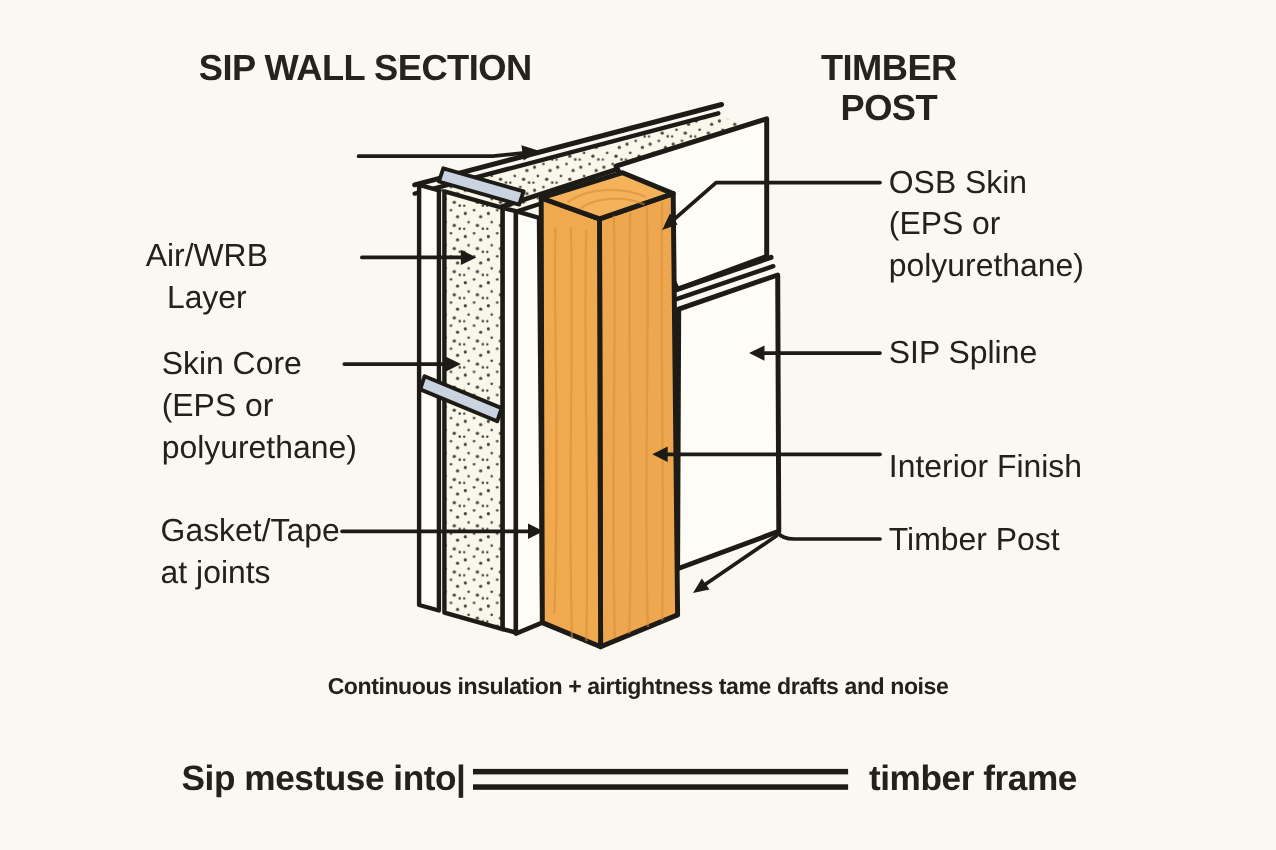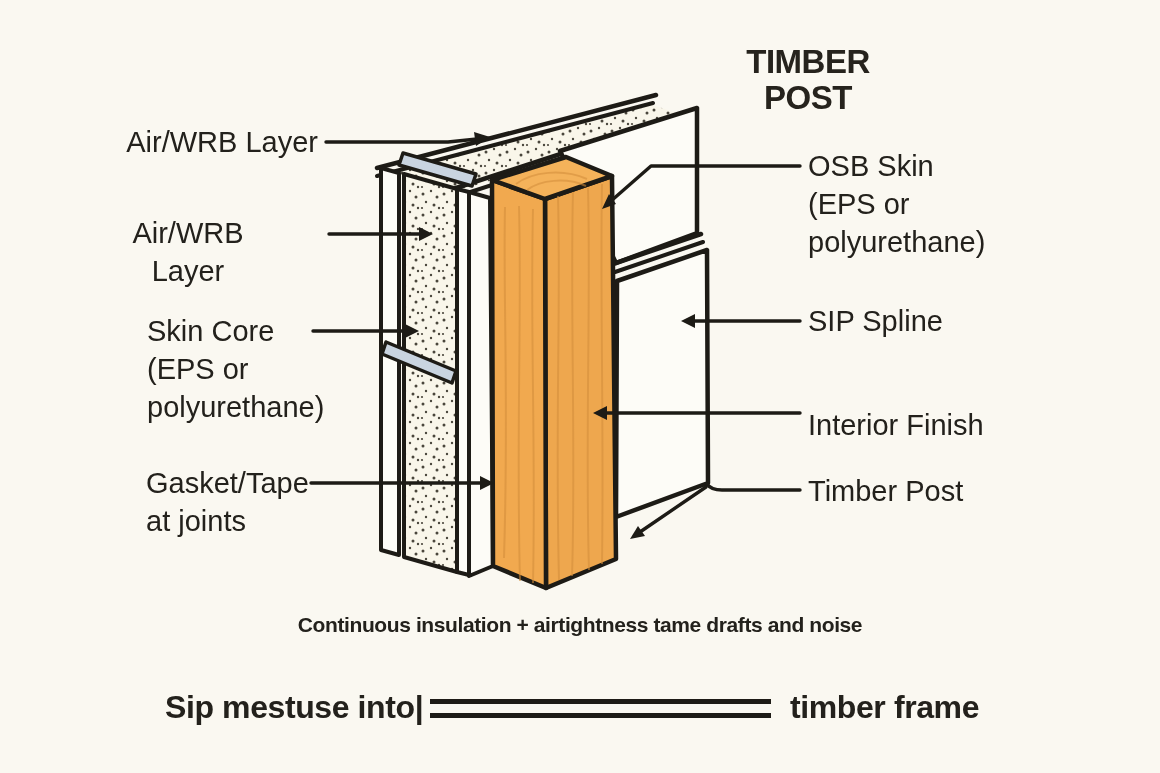--- a/index.html
+++ b/index.html
@@ -109,23 +109,23 @@
       <polygon points="593,413 607,406 607,420"></polygon>
       <polygon points="630,539 645,536 638,526"></polygon>
     </g>
 
     <g>
       <rect x="430" y="699" width="341" height="5" fill="#1d1b16"></rect>
       <rect x="430" y="713" width="341" height="5" fill="#1d1b16"></rect>
     </g>
   </svg>
 
+  <div class="title" style="left:150px;top:44px;width:364px;">SIP WALL SECTION</div>
   <div class="title" style="left:700px;top:44px;width:216px;">TIMBER POST</div>
 
-  <div class="lbl right" style="left:58px;top:123px;width:260px;">Air/WRB Layer</div>
 
   <div class="lbl right bold" style="left:58px;top:214px;width:260px;"><span>Air/WRB</span><br><span>Layer</span></div>
 
   <div class="lbl" style="left:147px;top:312px;"><span>Skin Core</span><br><span>(EPS or</span><br><span>polyurethane)</span></div>
 
   <div class="lbl" style="left:122px;top:464px;margin-left:24px;"><span>Gasket/Tape</span><br><span>at joints</span></div>
 
   <div class="lbl" style="left:808px;top:147px;"><span>OSB Skin</span><br><span>(EPS or</span><br><span>polyurethane)</span></div>
 
   <div class="lbl" style="left:808px;top:302px;">SIP Spline</div>

